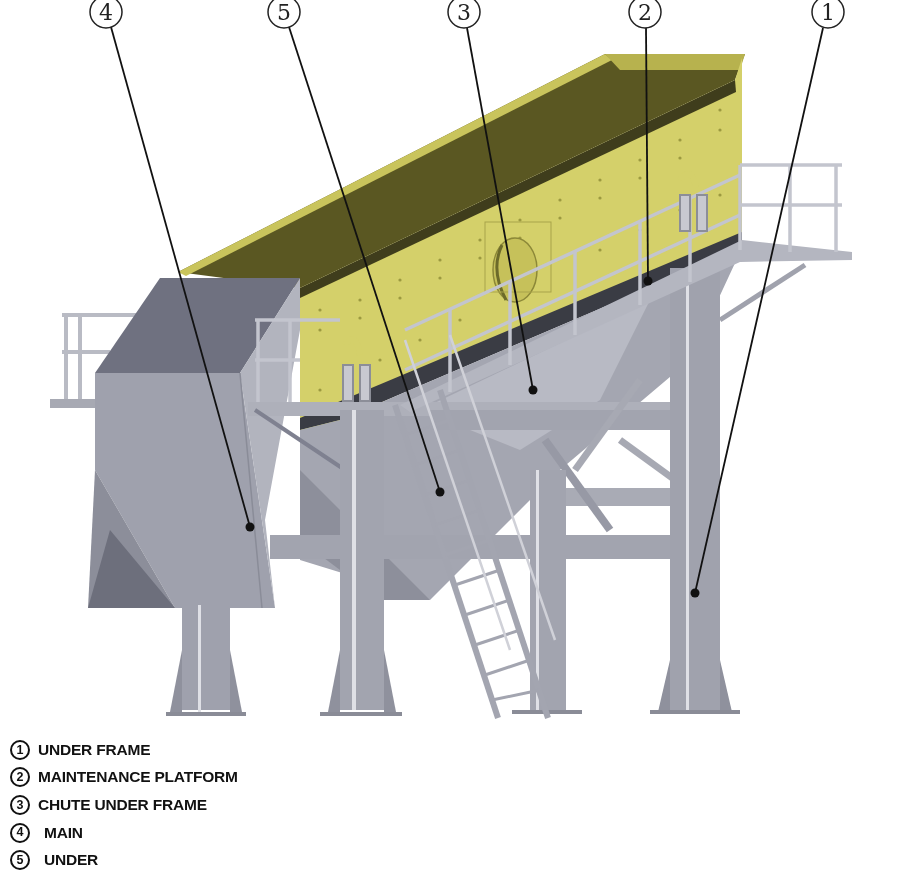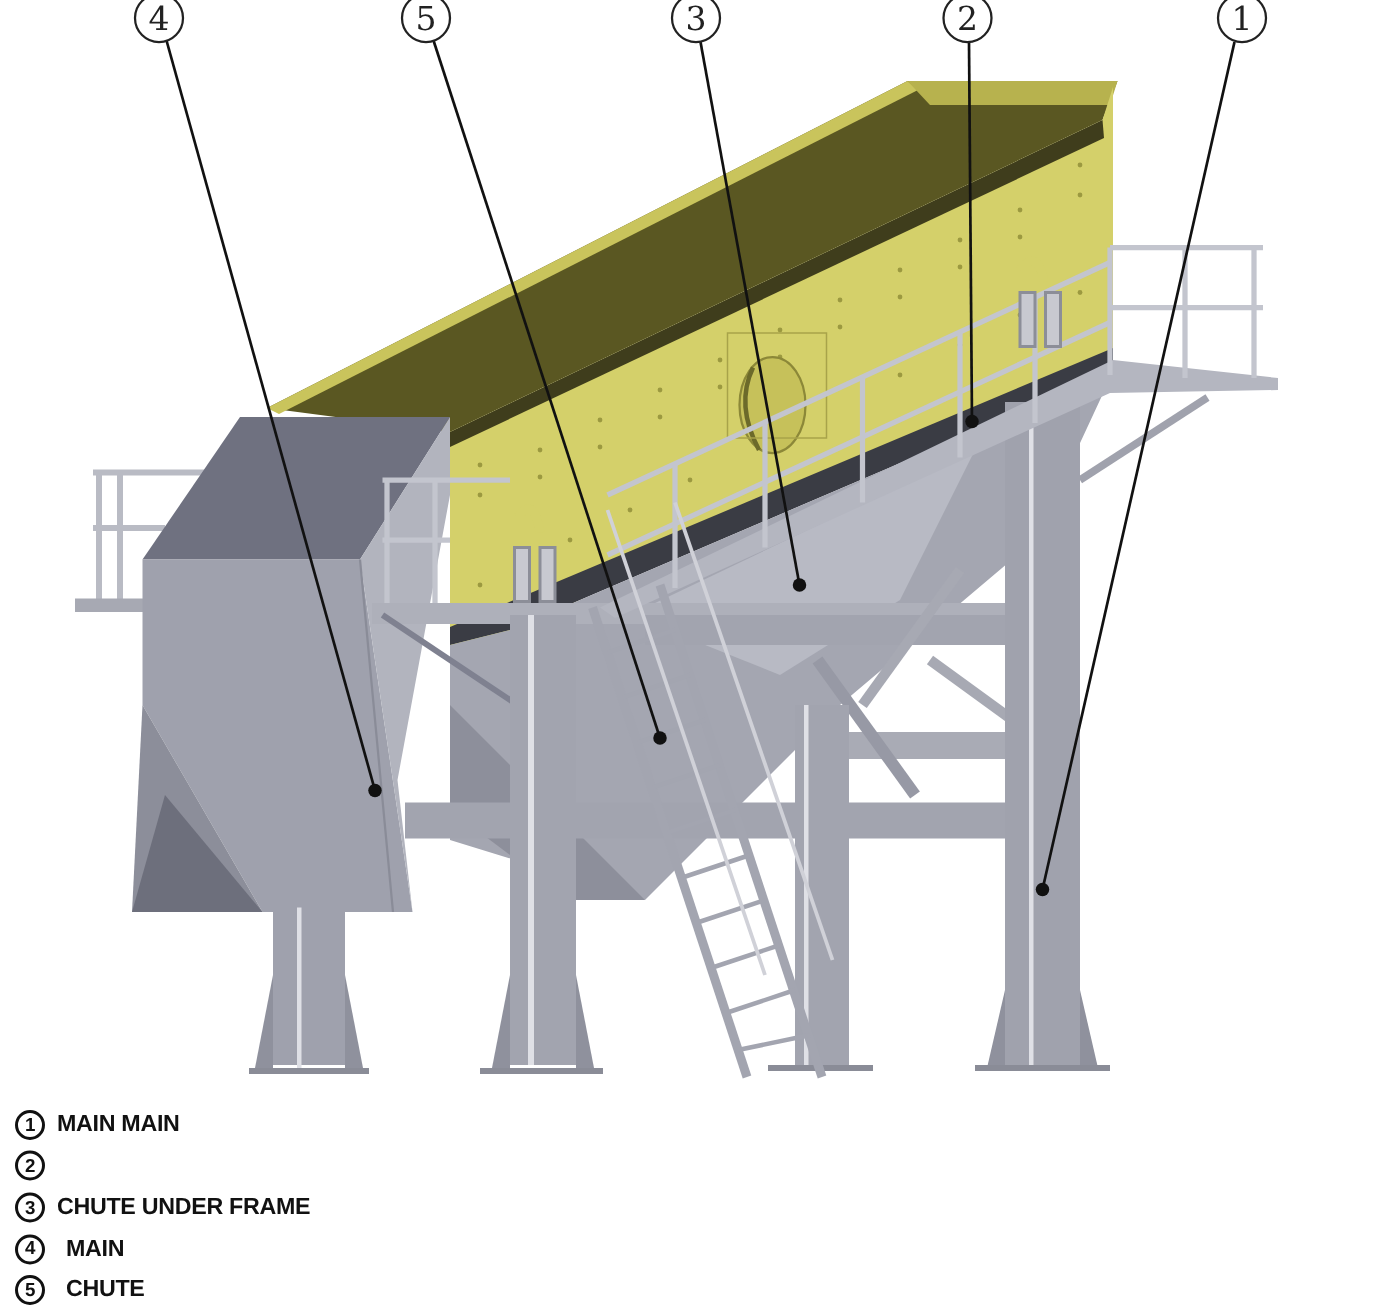--- a/index.html
+++ b/index.html
@@ -218,30 +218,31 @@
       <circle cx="695" cy="593" r="4.5" fill="#111"></circle>
       <circle cx="828" cy="12" r="16" fill="#fff" stroke="#222" stroke-width="1.5"></circle>
       <text class="callout-num" x="828" y="20" text-anchor="middle">1</text>
     </g>
   </g>
 </svg>
 
 <div class="legend">
   <div class="legend-item">
     <span class="legend-num">1</span>
-    <span class="legend-label">MAIN MAIN</span>
+    <span class="legend-label">UNDER FRAME</span>
   </div>
   <div class="legend-item">
     <span class="legend-num">2</span>
+    <span class="legend-label">MAINTENANCE PLATFORM</span>
   </div>
   <div class="legend-item">
     <span class="legend-num">3</span>
     <span class="legend-label">CHUTE UNDER FRAME</span>
   </div>
   <div class="legend-item wide">
     <span class="legend-num">4</span>
     <span class="legend-label">MAIN</span>
   </div>
   <div class="legend-item wide">
     <span class="legend-num">5</span>
-    <span class="legend-label">CHUTE</span>
+    <span class="legend-label">UNDER</span>
   </div>
 </div>
 
 </body></html>

